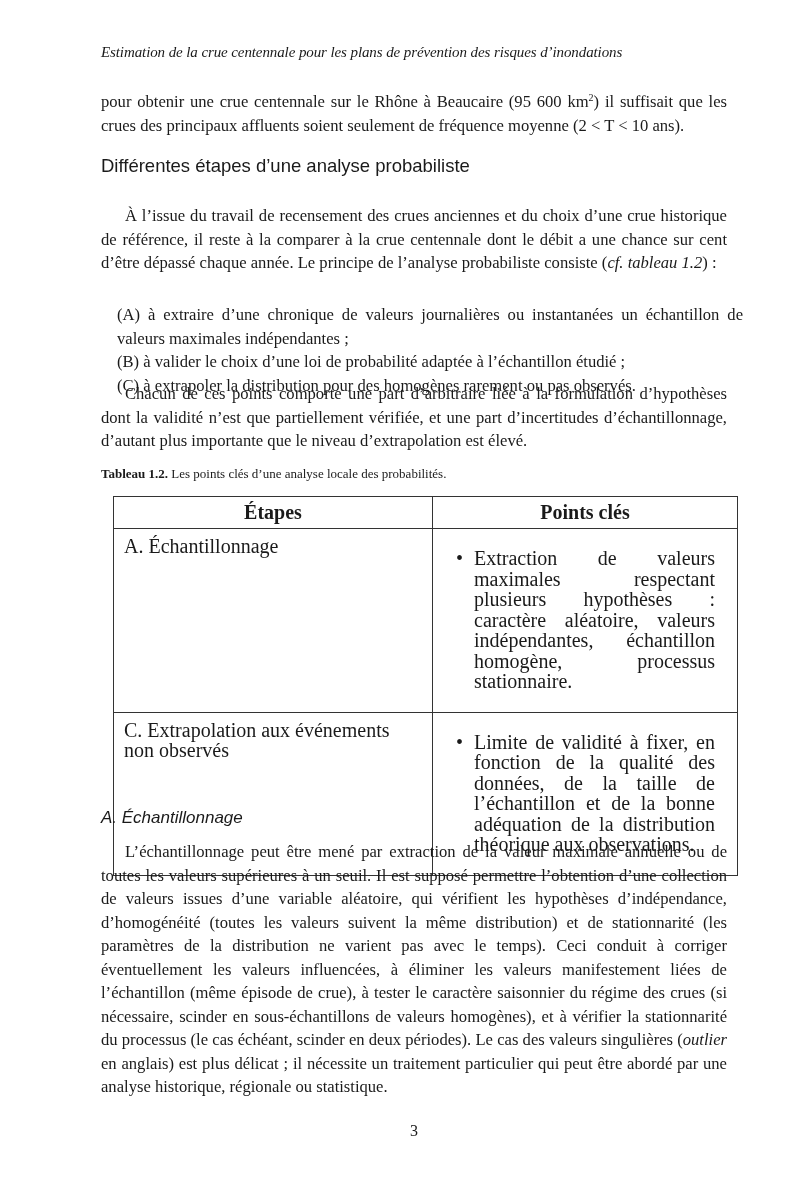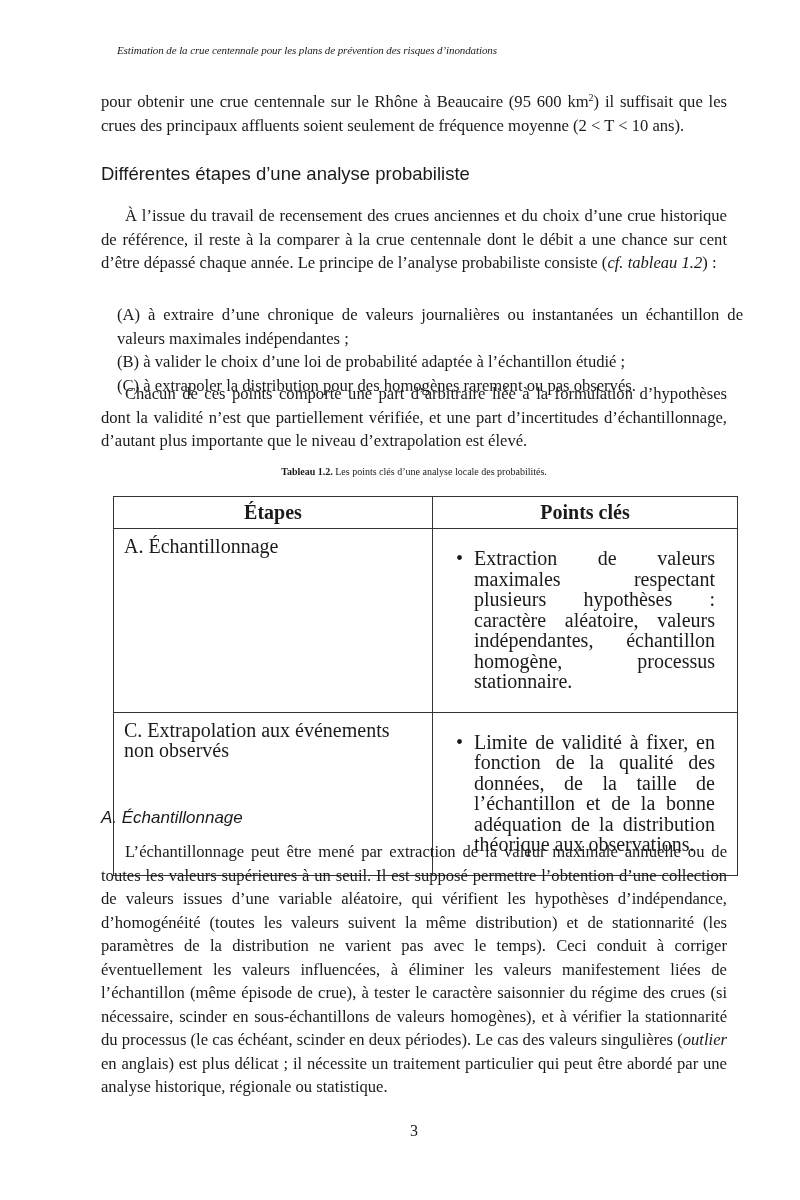--- a/index.html
+++ b/index.html
@@ -1,27 +1,27 @@
 <!DOCTYPE html>
 <html><head>
 <meta charset="utf-8">
 <style>
   html, body { margin: 0; padding: 0; background: #ffffff; }
   body { width: 800px; height: 1200px; position: relative; overflow: hidden; color: #1a1a1a;
          font-family: "Liberation Serif", "DejaVu Serif", serif; }
   .page { position: absolute; left: 101px; top: 0; width: 626px; }
-  .running-head { position: absolute; top: 44px; left: 16px; width: 626px; font-style: italic; font-size: 11px; letter-spacing: -0.1px; }
+  .running-head { position: absolute; top: 44px; left: 0; width: 626px; font-style: italic; font-size: 15px; letter-spacing: -0.1px; }
   .body-text { font-size: 16.6px; line-height: 23.5px; text-align: justify; margin: 0; }
   .indent { text-indent: 24px; }
   .sup { font-size: 10px; vertical-align: 6px; line-height: 0; }
   .sec-title { font-family: "Liberation Sans", "DejaVu Sans", sans-serif; font-size: 18.5px; margin: 0; font-weight: normal; }
   .sub-title { font-family: "Liberation Sans", "DejaVu Sans", sans-serif; font-size: 17px; font-style: italic; margin: 0; font-weight: normal; }
   .blk { position: absolute; left: 0; width: 626px; }
   .list-item { margin: 16px; font-size: 16.6px; line-height: 23.5px; text-align: justify; }
-  .caption { text-align: center; font-size: 10px; }
+  .caption { text-align: left; font-size: 13px; }
   .caption b { font-weight: bold; }
   table.keypoints { position: absolute; left: 12px; top: 496px; width: 625px; border-collapse: collapse; font-size: 20px; line-height: 20.5px; }
   table.keypoints th, table.keypoints td { border: 1.3px solid #333; vertical-align: top; text-align: left; }
   table.keypoints th { font-weight: bold; text-align: center; height: 31px; padding: 0; vertical-align: middle; }
   table.keypoints td { padding: 7px 10px 8px 10px; }
   table.keypoints td.c1 { width: 298px; }
   table.keypoints ul { margin: 12px; padding: 0; list-style: none; }
   table.keypoints li { position: relative; padding-left: 19px; text-align: justify; }
   table.keypoints li::before { content: "\2022"; position: absolute; left: 1px; top: 0; }
   .page-number { position: absolute; top: 1122px; left: 0; width: 626px; text-align: center; font-size: 16px; }
@@ -29,21 +29,21 @@
 </style>
 </head>
 <body>
 
 <div class="page">
 
   <div class="running-head">Estimation de la crue centennale pour les plans de prévention des risques d’inondations</div>
 
   <p class="blk body-text" style="top:90px;"><span>pour obtenir une crue centennale sur le Rhône à Beaucaire (95 600 km</span><span class="sup">2</span><span>) il suffisait que les crues des principaux affluents soient seulement de fréquence moyenne (2 &lt; T &lt; 10 ans).</span></p>
 
-  <h2 class="blk sec-title" style="top:163px;">Différentes étapes d’une analyse probabiliste</h2>
+  <h2 class="blk sec-title" style="top:155px;">Différentes étapes d’une analyse probabiliste</h2>
 
   <p class="blk body-text indent" style="top:196px;margin-top:8px;"><span>À l’issue du travail de recensement des crues anciennes et du choix d’une crue historique de référence, il reste à la comparer à la crue centennale dont le débit a une chance sur cent d’être dépassé chaque année. Le principe de l’analyse probabiliste consiste</span> (<span class="it">cf. tableau 1.2</span><span>) :</span></p>
 
   <p class="blk list-item" style="top:287px;">(A) à extraire d’une chronique de valeurs journalières ou instantanées un échantillon de valeurs maximales indépendantes ;</p>
   <p class="blk list-item" style="top:334px;">(B) à valider le choix d’une loi de probabilité adaptée à l’échantillon étudié ;</p>
   <p class="blk list-item" style="top:358px;">(C) à extrapoler la distribution pour des homogènes rarement ou pas observés.</p>
 
   <p class="blk body-text indent" style="top:382px;">Chacun de ces points comporte une part d’arbitraire liée à la formulation d’hypothèses dont la validité n’est que partiellement vérifiée, et une part d’incertitudes d’échantillonnage, d’autant plus importante que le niveau d’extrapolation est élevé.</p>
 
   <div class="blk caption" style="top:466px;"><b>Tableau 1.2.</b><span> Les points clés d’une analyse locale des probabilités.</span></div>

